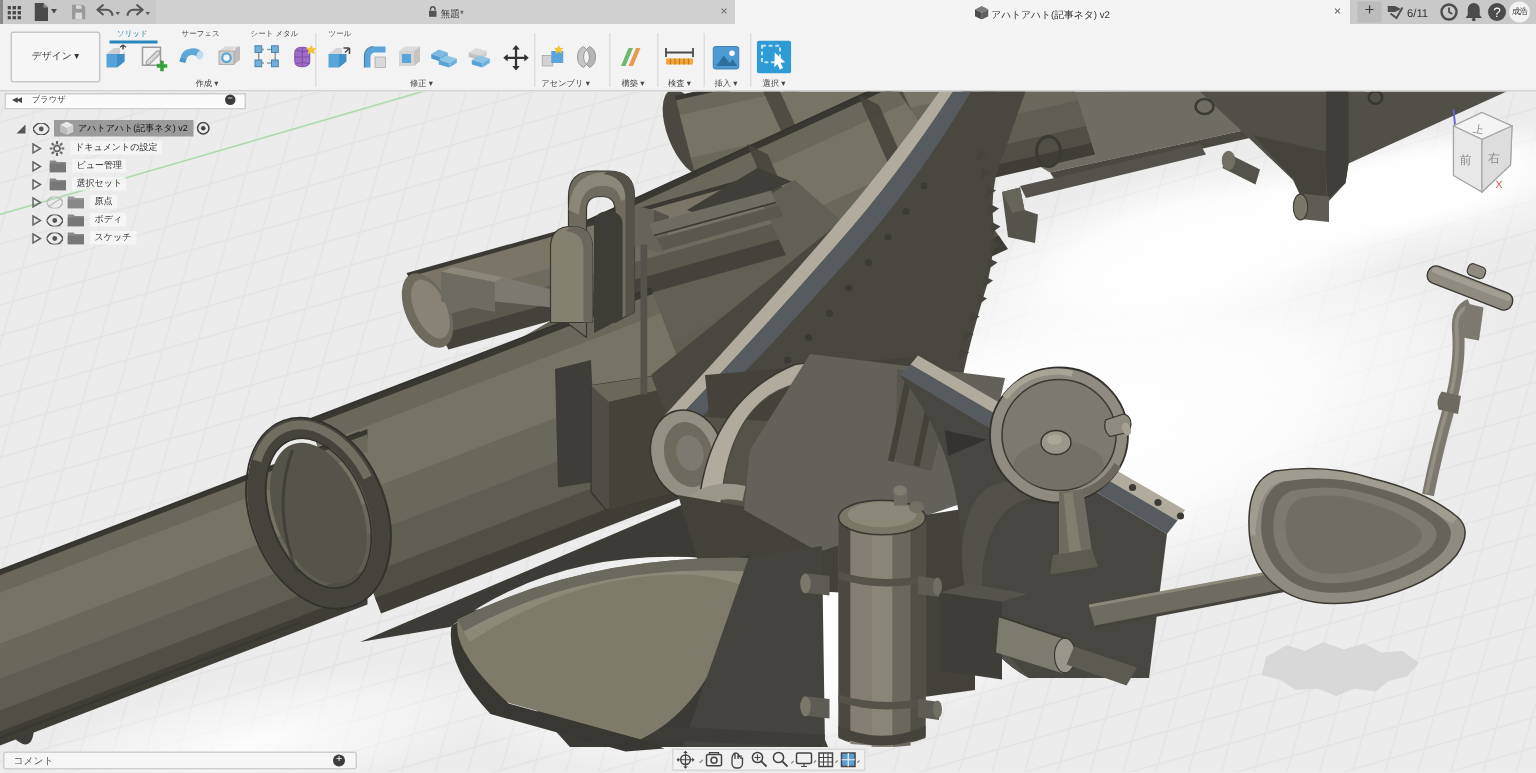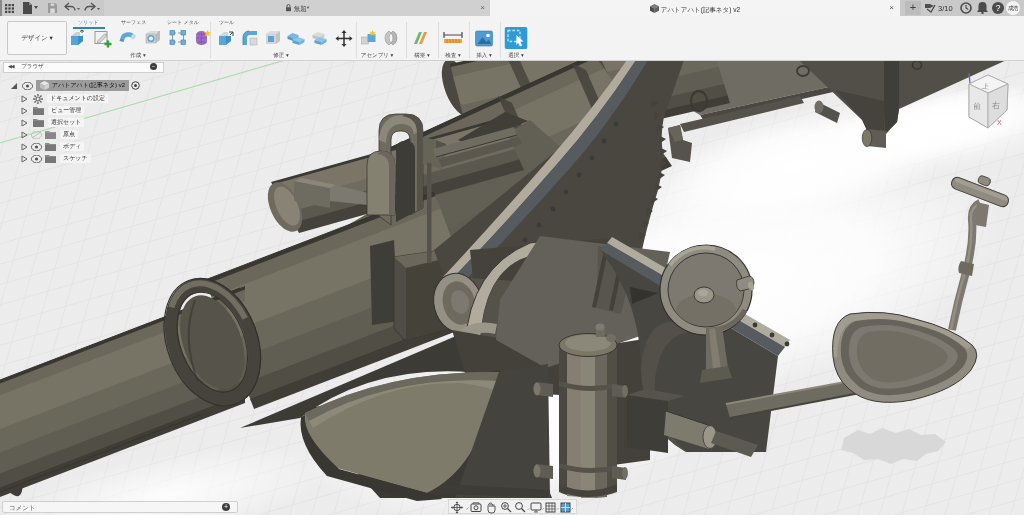--- a/index.html
+++ b/index.html
@@ -83,21 +83,21 @@
   <svg class="tbico" style="left:84px" width="16" height="11" viewBox="0 0 16 11">
       <path d="M7 1L11 4.5L7 8" fill="none" stroke="#555" stroke-width="1.4"></path>
       <path d="M11 4.5H5a4 4 0 0 0-4 4" fill="none" stroke="#555" stroke-width="1.4"></path>
       <path d="M13 6l3 0l-1.5 2Z" fill="#555"></path>
     </svg>
   <div id="plus">+</div>
   <svg class="tbico" style="left:925px;top:3px" width="11" height="10" viewBox="0 0 11 10">
       <path d="M0 1h5l4 2l-4 2H0Z" fill="#4f4f4f"></path>
       <path d="M2 6l4 3l4-7" fill="none" stroke="#4f4f4f" stroke-width="1.3"></path>
     </svg>
-  <div id="jobs">3/10</div>
+  <div id="jobs">6/11</div>
   <svg class="tbico" style="left:960px" width="12" height="12" viewBox="0 0 12 12">
       <circle cx="6" cy="6" r="5" fill="none" stroke="#4b4b4b" stroke-width="1.6"></circle>
       <path d="M6 3v3l2.2 1.4" fill="none" stroke="#4b4b4b" stroke-width="1.2"></path>
     </svg>
   <svg class="tbico" style="left:977px" width="11" height="12" viewBox="0 0 11 12">
       <path d="M5.5 0a4 4 0 0 1 4 4v4l1.5 2h-11L1.5 8V4a4 4 0 0 1 4-4Z" fill="#4b4b4b"></path>
       <circle cx="5.5" cy="11" r="1.2" fill="#4b4b4b"></circle>
     </svg>
   <svg class="tbico" style="left:992px" width="12" height="12" viewBox="0 0 12 12">
       <circle cx="6" cy="6" r="6" fill="#4b4b4b"></circle>

